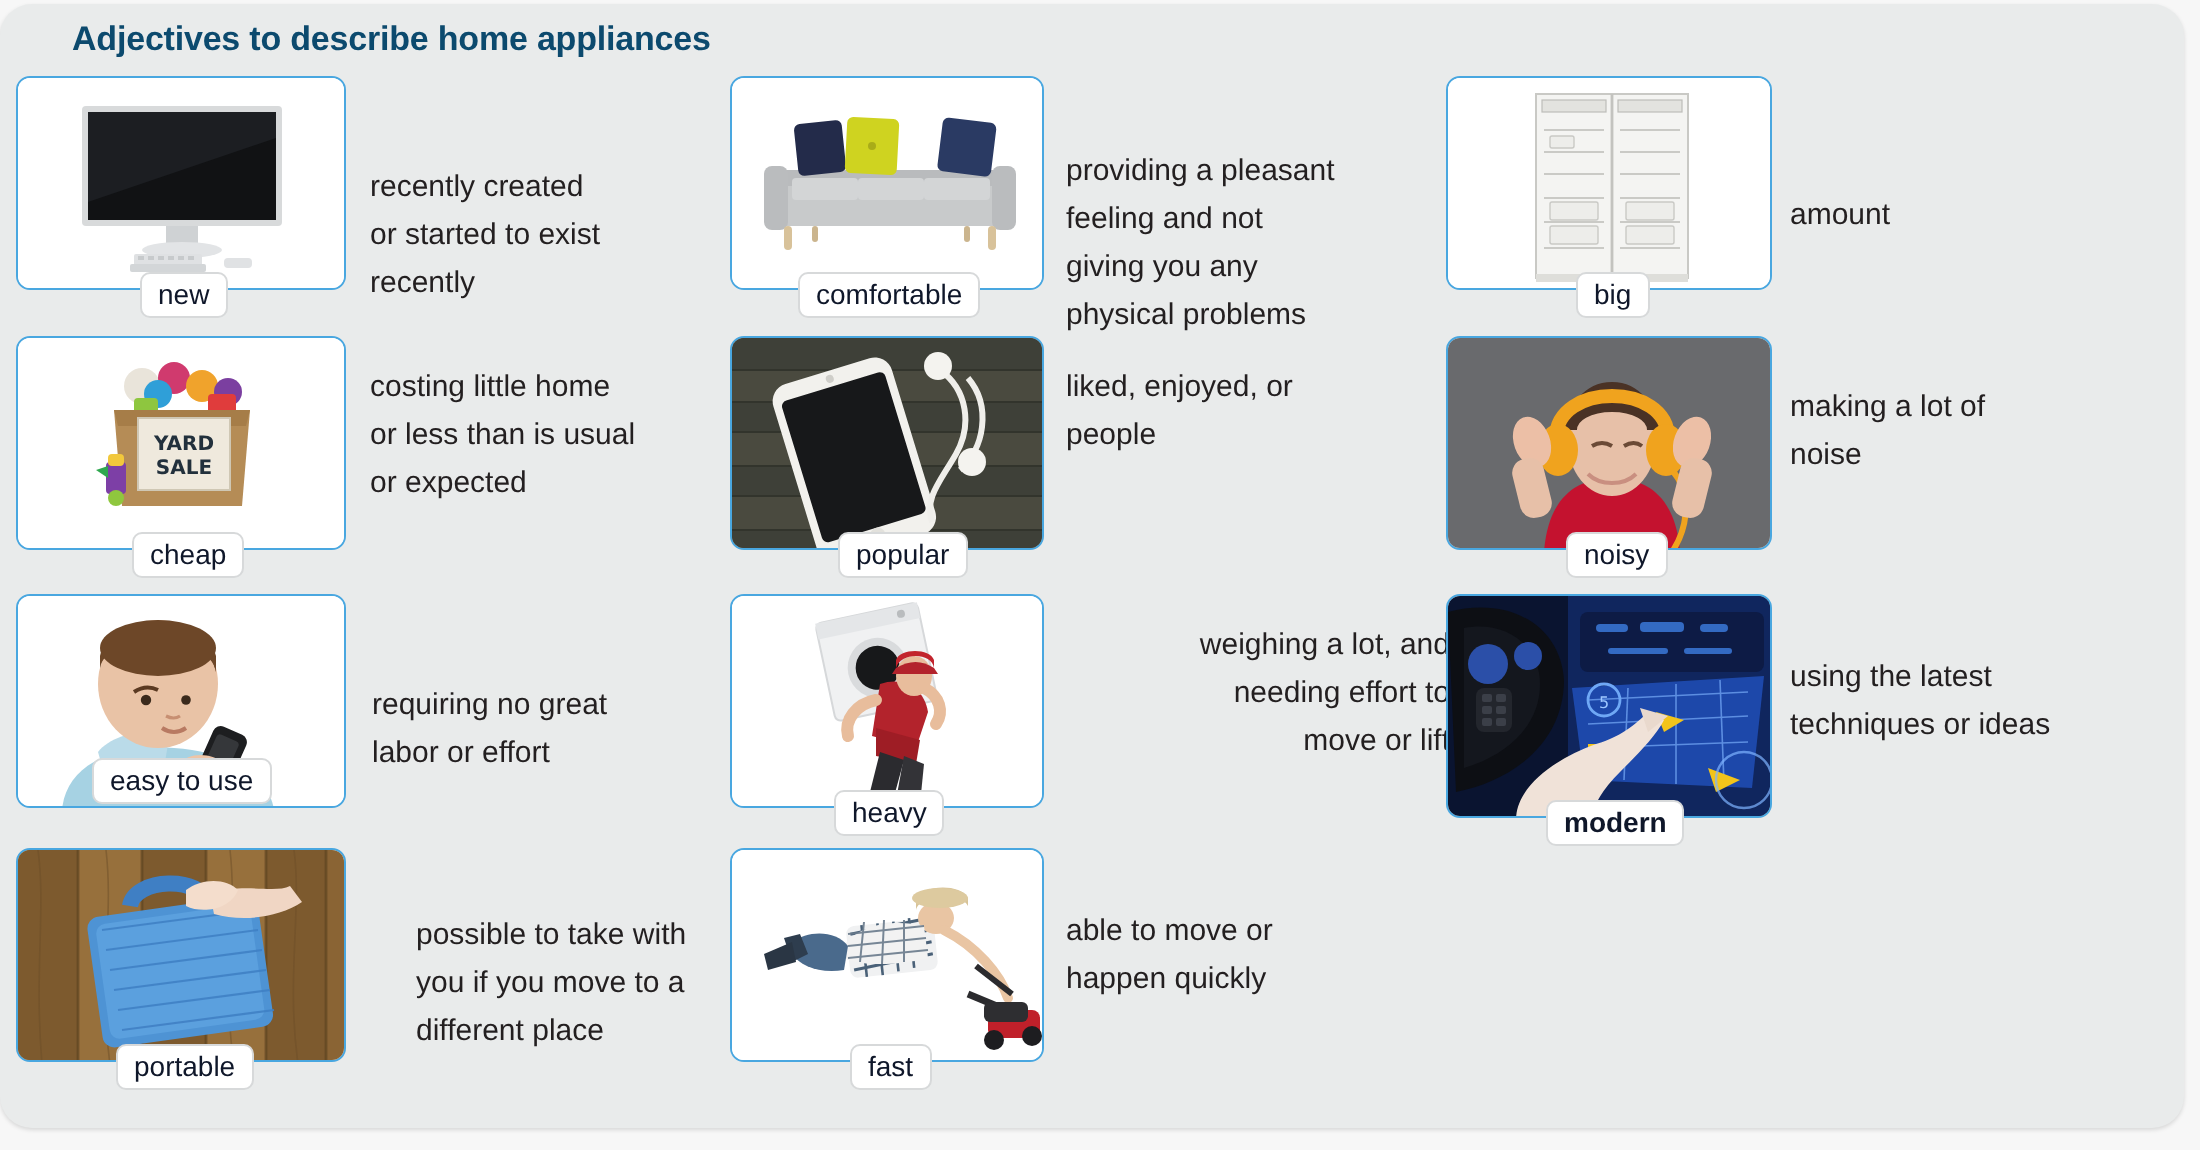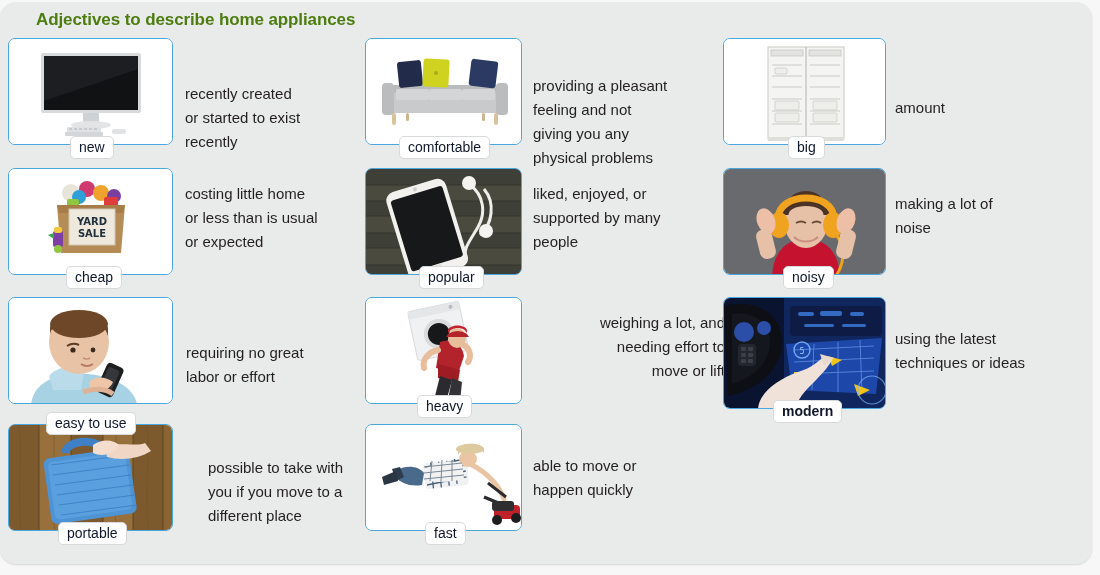--- a/index.html
+++ b/index.html
@@ -11,21 +11,21 @@
   }
   #panel{
     position:absolute;left:0;top:2px;width:1092px;height:562px;
     background:#e9ebeb;
     border-radius:16px;
     box-shadow:0 1px 2px rgba(0,0,0,.13);
     box-sizing:border-box;
   }
   #title{
     position:absolute;left:36px;top:8px;
-    font-size:17px;font-weight:bold;color:#4d7c0f;
+    font-size:17px;font-weight:bold;color:#0c4a6e;
     letter-spacing:-.1px;
   }
   .item{position:absolute;}
   .card{
     position:absolute;left:0;top:0;
     border:1.5px solid #49a7e0;
     border-radius:7px;
     background:#ffffff;
     box-sizing:border-box;
     overflow:hidden;
@@ -227,21 +227,20 @@
           <path d="M104 16 C118 26 120 44 112 58 C104 72 96 80 100 92" stroke="#efeeea" stroke-width="3" fill="none"></path>
           <path d="M118 20 C130 34 126 56 114 66" stroke="#efeeea" stroke-width="3" fill="none"></path>
           <circle cx="103" cy="14" r="7" fill="#f4f3ef"></circle>
           <circle cx="120" cy="62" r="7" fill="#f4f3ef"></circle>
         </svg>
       </div>
     </div>
     <div class="badge" style="left:54px;top:98px;">popular</div>
     <div class="desc" style="left:168px;top:14px;width:180px;">
       <span>liked, enjoyed, or</span>
-      <span>supported by many</span>
       <span>people</span>
     </div>
   </div>
 
   <div class="item" style="left:723px;top:166px;width:350px;height:120px;">
     <div class="card" style="width:163px;height:107px;">
       <div class="thumb">
         <svg width="163" height="107" viewBox="0 0 163 107" xmlns="http://www.w3.org/2000/svg">
           <rect width="163" height="107" fill="#696a6d"></rect>
           <path d="M48 107 C50 80 64 70 82 70 C100 70 114 80 116 107 Z" fill="#c4122f"></path>
@@ -285,21 +284,21 @@
           <circle cx="84" cy="52" r="2.4" fill="#3b2a1c"></circle>
           <path d="M74 60 q4 2 7 0" stroke="#c78f72" stroke-width="1.6" fill="none"></path>
           <path d="M72 66 q6 4 12 0" stroke="#b87a62" stroke-width="2" fill="none"></path>
           <rect x="92" y="66" width="18" height="32" rx="4" fill="#1d1e20" transform="rotate(24 101 82)"></rect>
           <rect x="95" y="70" width="12" height="22" rx="2" fill="#35373a" transform="rotate(24 101 81)"></rect>
           <path d="M80 84 C86 78 96 78 104 84 C100 94 86 96 80 90 Z" fill="#eec5a7"></path>
           <path d="M74 94 C84 90 96 90 104 96" stroke="#e0b295" stroke-width="5" fill="none"></path>
         </svg>
       </div>
     </div>
-    <div class="badge" style="left:38px;top:115px;">easy to use</div>
+    <div class="badge" style="left:38px;top:82px;">easy to use</div>
     <div class="desc" style="left:178px;top:24px;width:180px;margin-top:20px;">
       <span>requiring no great</span>
       <span>labor or effort</span>
     </div>
   </div>
 
   <div class="item" style="left:365px;top:295px;width:350px;height:120px;">
     <div class="card" style="width:157px;height:107px;">
       <div class="thumb">
         <svg width="157" height="107" viewBox="0 0 157 107" xmlns="http://www.w3.org/2000/svg">

